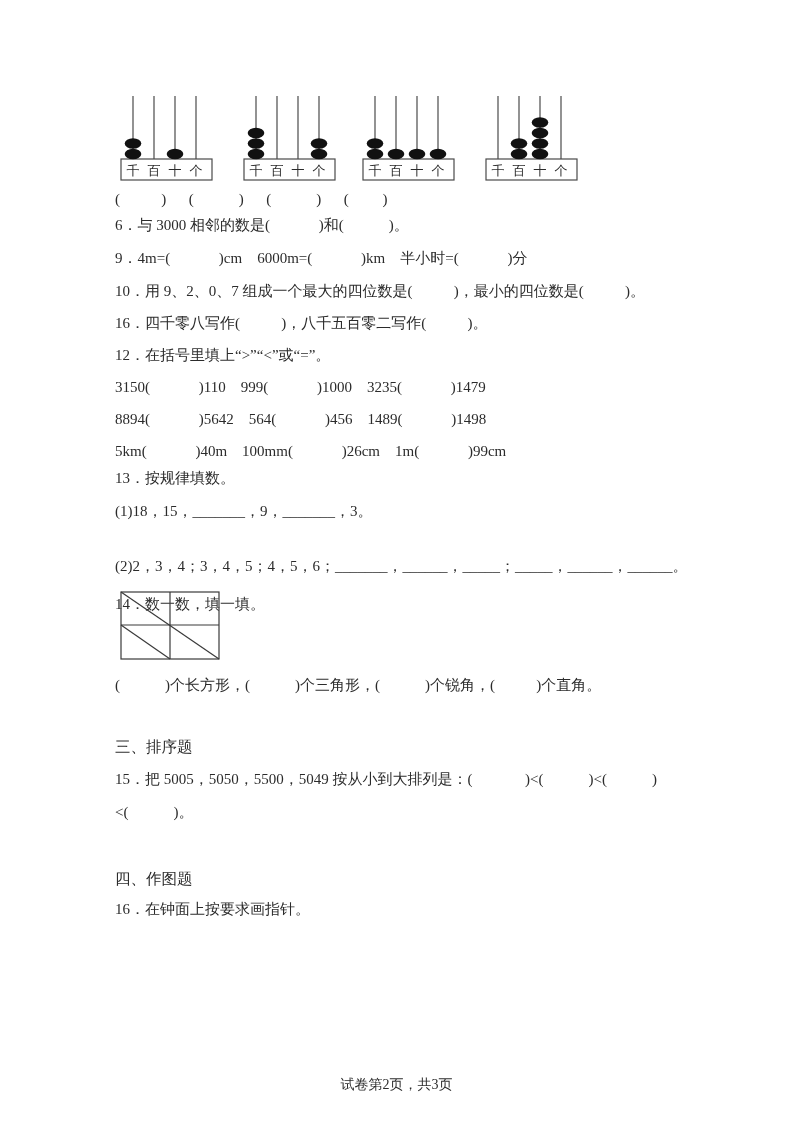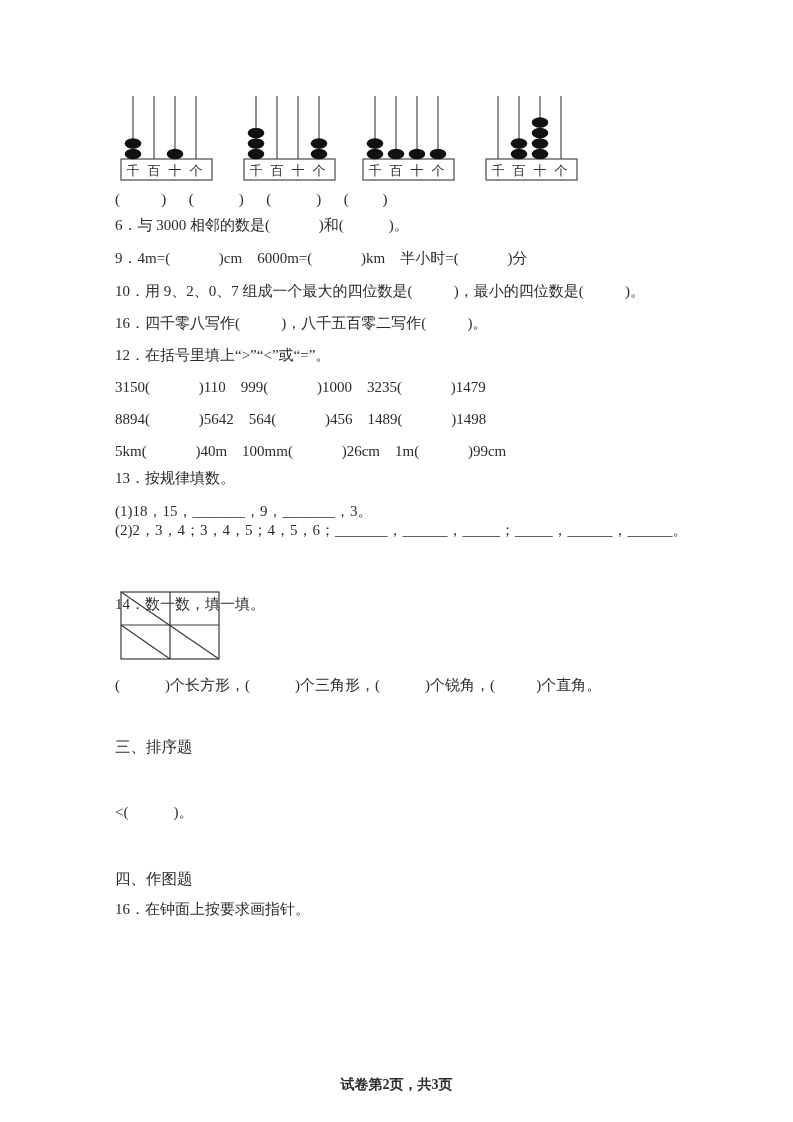--- a/index.html
+++ b/index.html
@@ -21,21 +21,21 @@
   }
   .hdr{
     font-family:"Liberation Sans","DejaVu Sans",sans-serif;
     font-weight:400;
     font-size:15.5px;
   }
   .abacus{position:absolute;top:93px;}
   .figure{position:absolute;left:120px;top:591px;}
   .footer{
     position:absolute;left:0;top:1076px;width:100%;
-    text-align:center;font-size:14px;white-space:pre;font-weight:bold;
+    text-align:center;font-size:14px;white-space:pre;
   }
 </style>
 </head>
 <body>
 
 <div class="page">
 
   <svg class="abacus" style="left:119px" width="95" height="90">
       <line x1="14" y1="3" x2="14" y2="66" stroke="#4a4a4a" stroke-width="1.2"></line>
       <line x1="35" y1="3" x2="35" y2="66" stroke="#4a4a4a" stroke-width="1.2"></line>
@@ -105,33 +105,34 @@
   <div class="line" style="top:215px">6．与 3000 相邻的数是(             )和(            )。</div>
   <div class="line" style="top:248px">9．4m=(             )cm    6000m=(             )km    半小时=(             )分</div>
   <div class="line" style="top:281px">10．用 9、2、0、7 组成一个最大的四位数是(           )，最小的四位数是(           )。</div>
   <div class="line" style="top:313px">16．四千零八写作(           )，八千五百零二写作(           )。</div>
   <div class="line" style="top:345px">12．在括号里填上“&gt;”“&lt;”或“=”。</div>
   <div class="line" style="top:377px">3150(             )110    999(             )1000    3235(             )1479</div>
   <div class="line" style="top:409px">8894(             )5642    564(             )456    1489(             )1498</div>
   <div class="line" style="top:441px">5km(             )40m    100mm(             )26cm    1m(             )99cm</div>
   <div class="line" style="top:468px">13．按规律填数。</div>
   <div class="line" style="top:501px">(1)18，15，_______，9，_______，3。</div>
-  <div class="line" style="top:520px">(2)2，3，4；3，4，5；4，5，6；_______，______，_____；_____，______，______。</div>
+  <div class="line" style="top:556px">(2)2，3，4；3，4，5；4，5，6；_______，______，_____；_____，______，______。</div>
   <div class="line" style="top:594px">14．数一数，填一填。</div>
 
   <svg class="figure" width="101" height="70">
     <rect x="1" y="1" width="98" height="67" fill="none" stroke="#3a3a3a" stroke-width="1.2"></rect>
     <line x1="50" y1="1" x2="50" y2="68" stroke="#3a3a3a" stroke-width="1.2"></line>
     <line x1="1" y1="34" x2="99" y2="34" stroke="#3a3a3a" stroke-width="1.2"></line>
     <line x1="1" y1="1" x2="99" y2="68" stroke="#3a3a3a" stroke-width="1.2"></line>
     <line x1="1" y1="34" x2="50" y2="68" stroke="#3a3a3a" stroke-width="1.2"></line>
   </svg>
 
   <div class="line" style="top:675px">(            )个长方形，(            )个三角形，(            )个锐角，(           )个直角。</div>
 
   <div class="line hdr" style="top:737px">三、排序题</div>
+  <div class="line" style="top:769px">15．把 5005，5050，5500，5049 按从小到大排列是：(              )&lt;(            )&lt;(            )</div>
   <div class="line" style="top:802px">&lt;(            )。</div>
 
   <div class="line hdr" style="top:869px">四、作图题</div>
   <div class="line" style="top:899px">16．在钟面上按要求画指针。</div>
 
   <div class="footer">试卷第2页，共3页</div>
 </div>
 
 </body></html>

